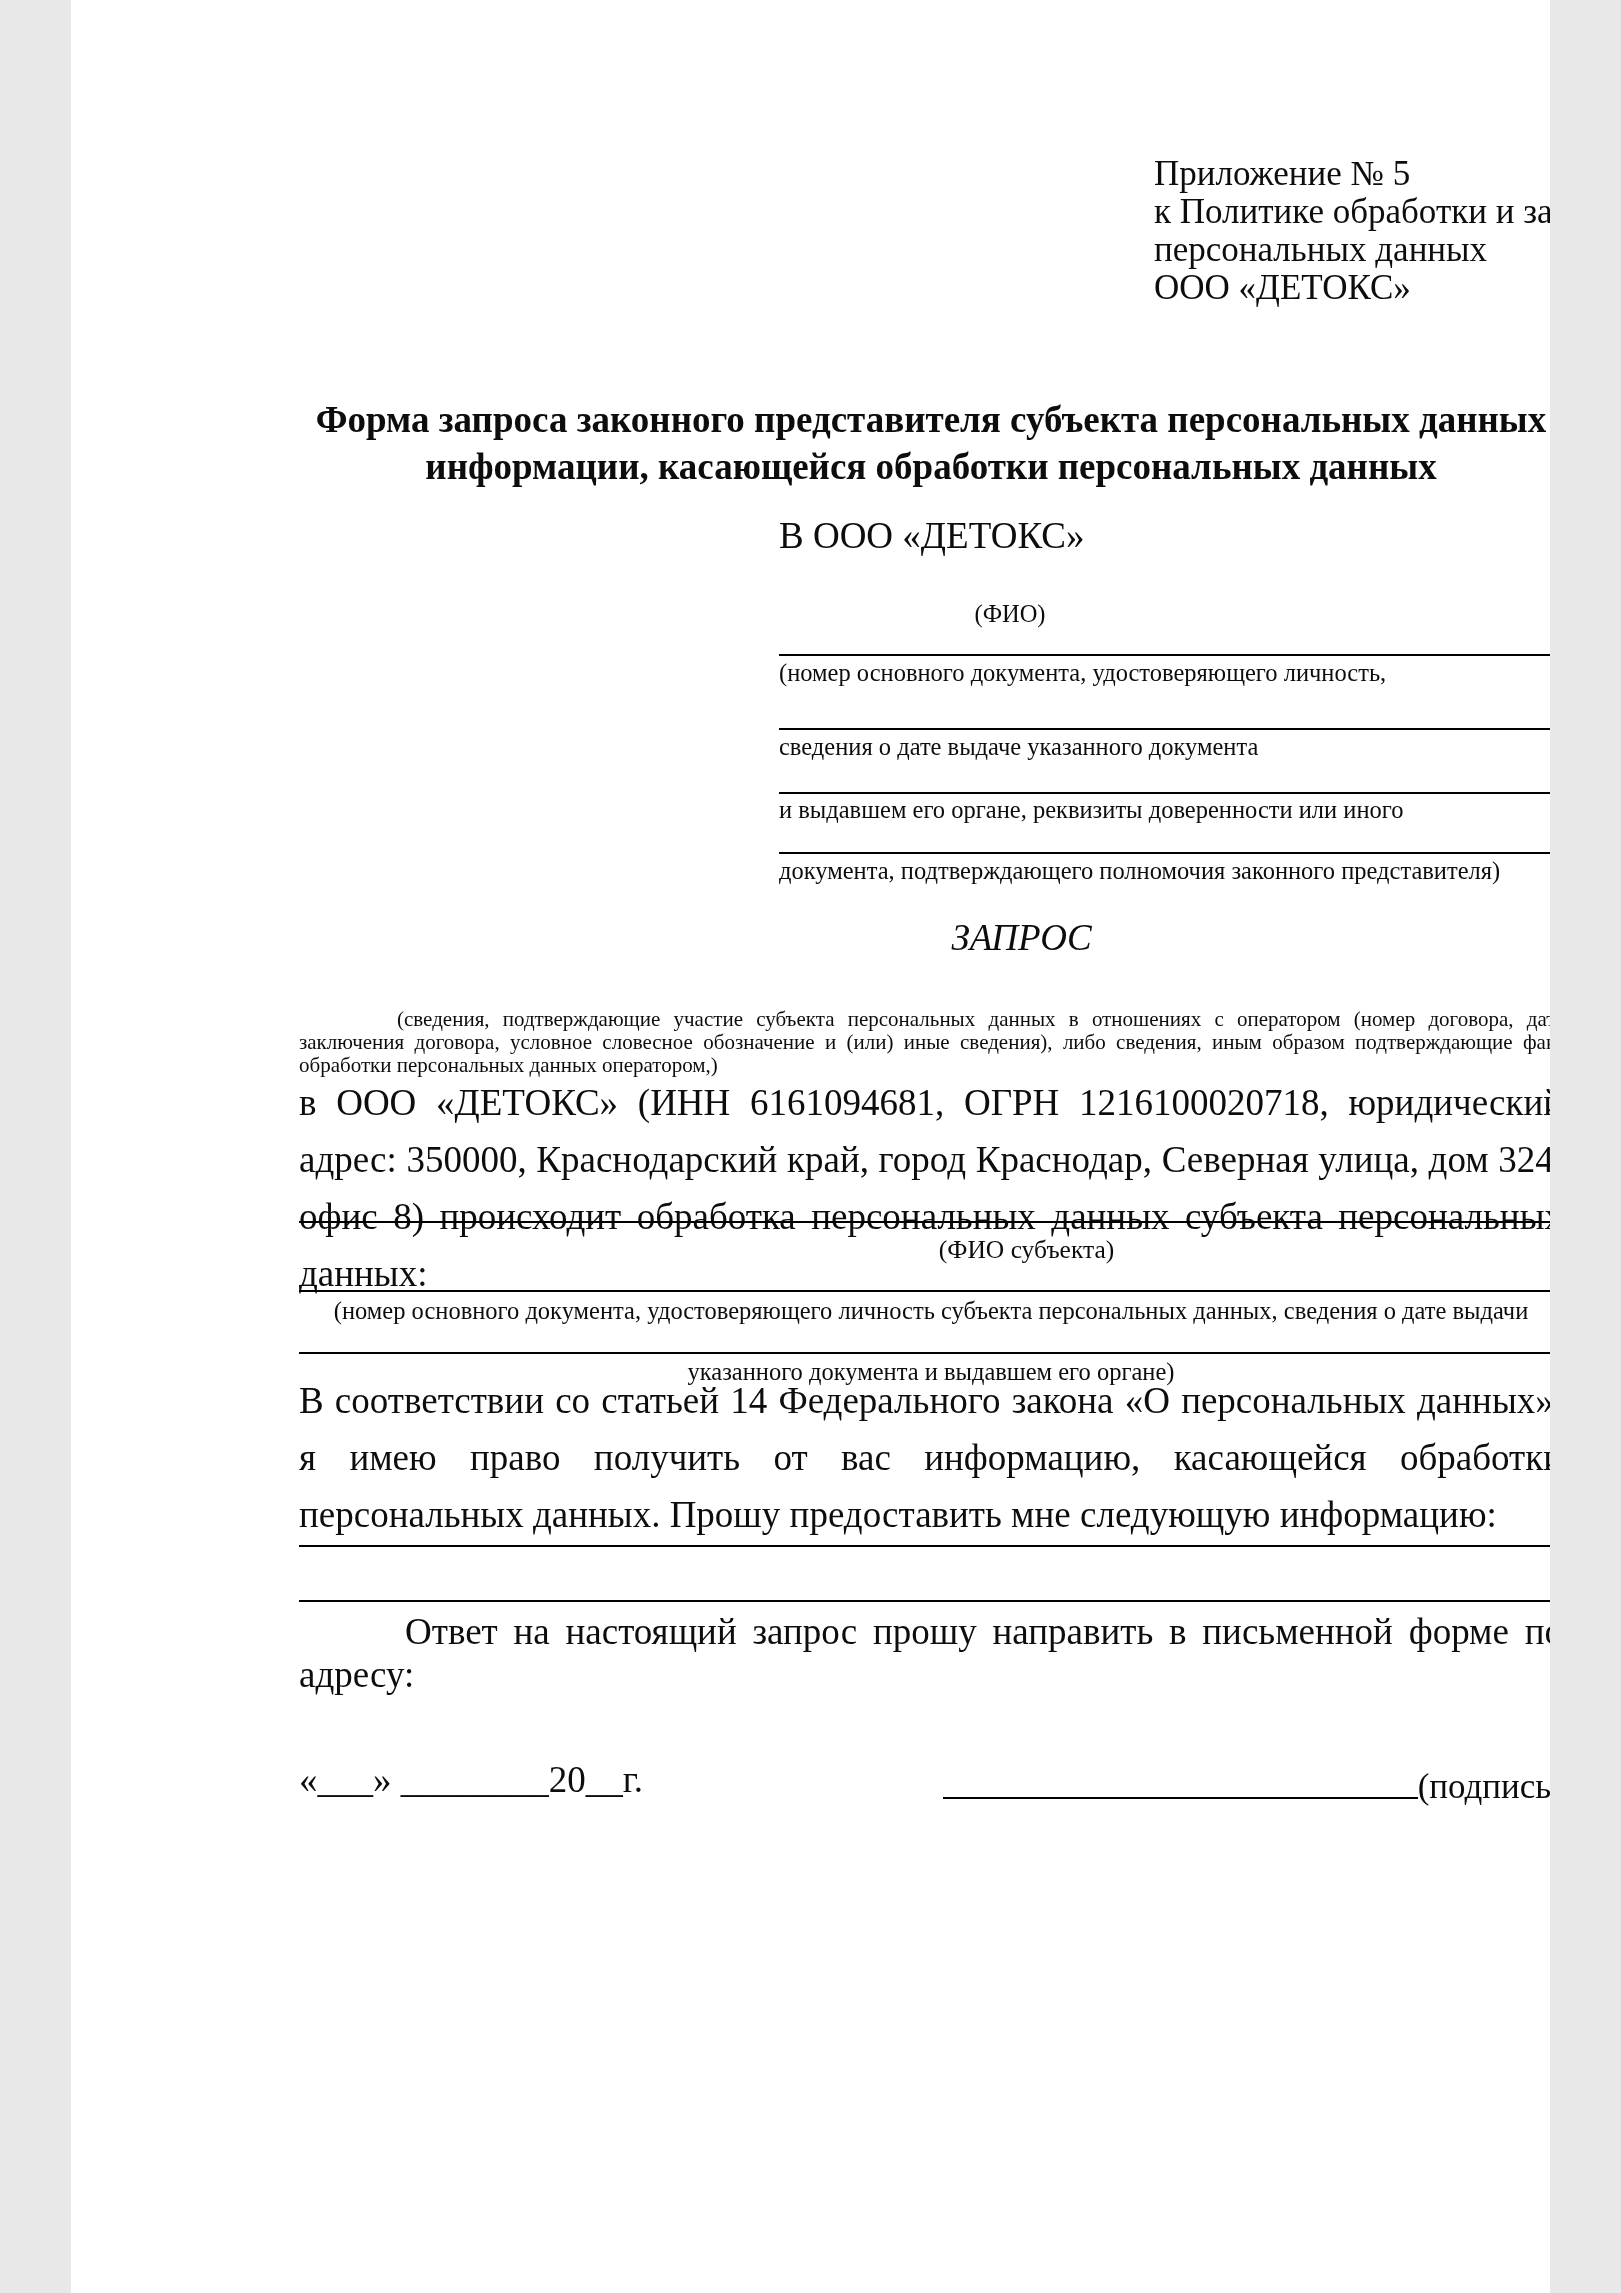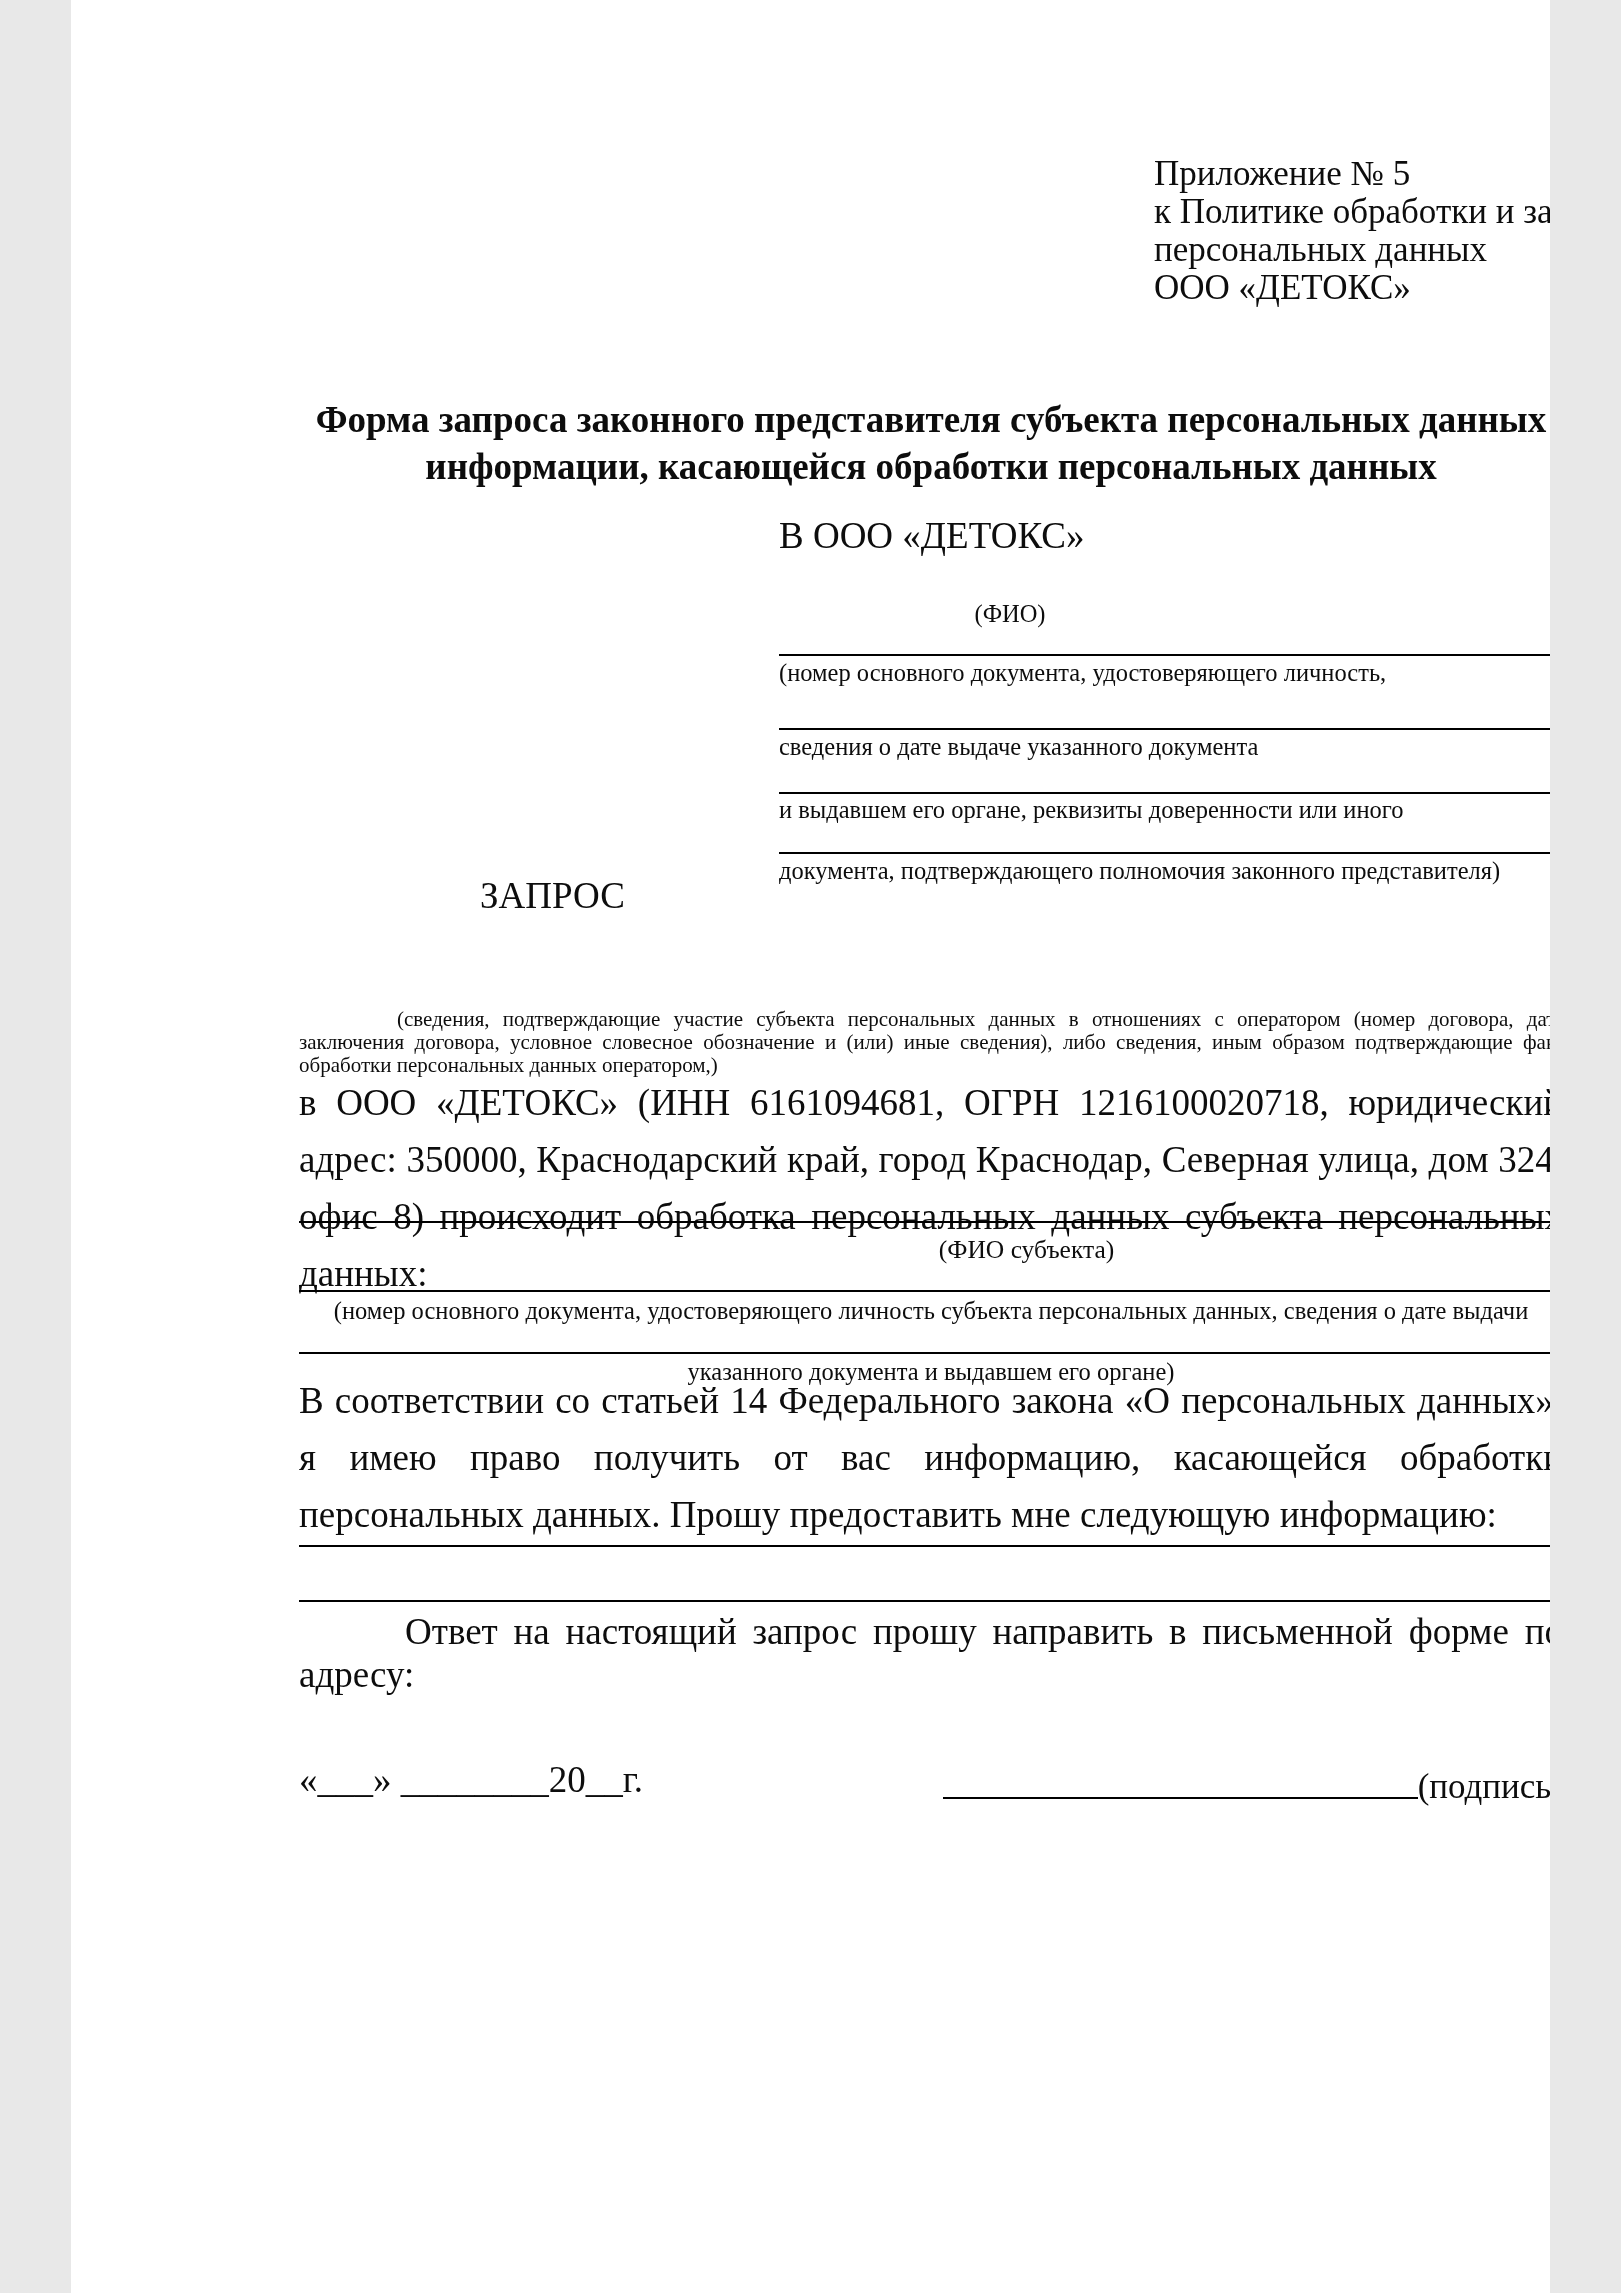--- a/index.html
+++ b/index.html
@@ -45,22 +45,22 @@
   .cap-d3  { top: 796px; }
   .cap-d4  { top: 857px; }
 
   .frule { left: 708px; width: 785px; height: 27.4px; }
   .fr2 { top: 627px; }
   .fr3 { top: 701px; }
   .fr4 { top: 765px; }
   .fr5 { top: 825px; }
 
   
-  .zapros { left: 228px; top: 874px; width: 1264px; box-sizing: border-box;
-            padding-left: 181px; text-align: left; font-size: 37px; }
+  .zapros { left: 228px; top: 916px; width: 1264px; box-sizing: border-box;
+            padding-left: 181px; text-align: center; font-size: 37px; font-style: italic; }
   .intro  { left: 228px; top: 968px; width: 1264px; display: flex;
             align-items: flex-end; font-size: 37px; }
   .intro .lbl { margin-left: 106px; }
   .intro .fill { margin-left: 13.7px; margin-bottom: 5.9px; }
   .introcap { left: 228px; top: 1008px; width: 1266px; font-size: 21px;
               line-height: 23px; text-align: justify; text-indent: 98px; }
   .oper { left: 228px; top: 1074px; width: 1264px; font-size: 37px;
           line-height: 57px; text-align: justify; }
 
   .subj-line1 { left: 228px; top: 1188px; width: 1264px; height: 43px;

